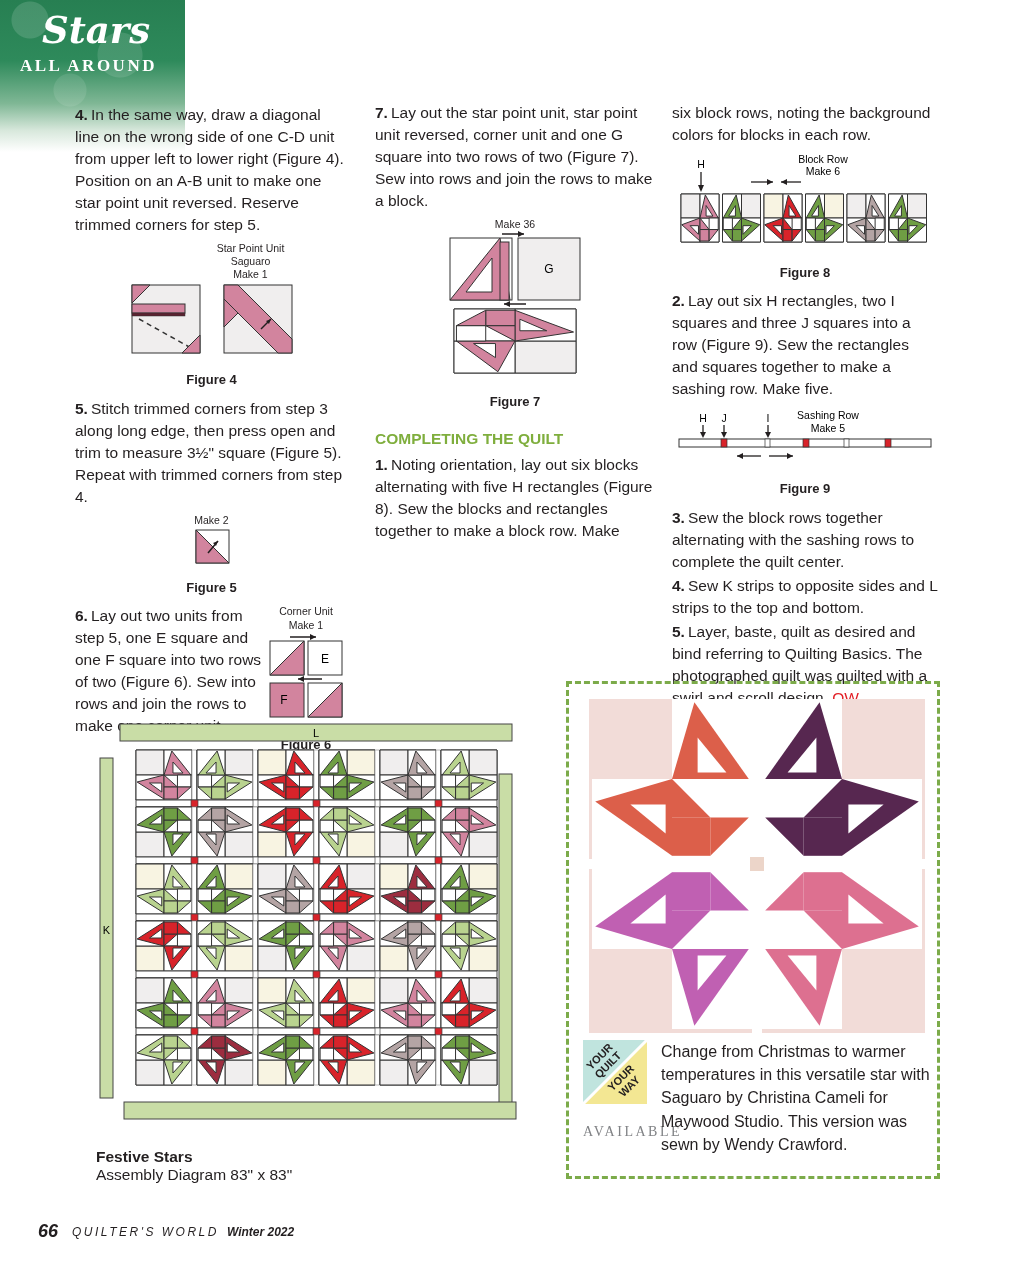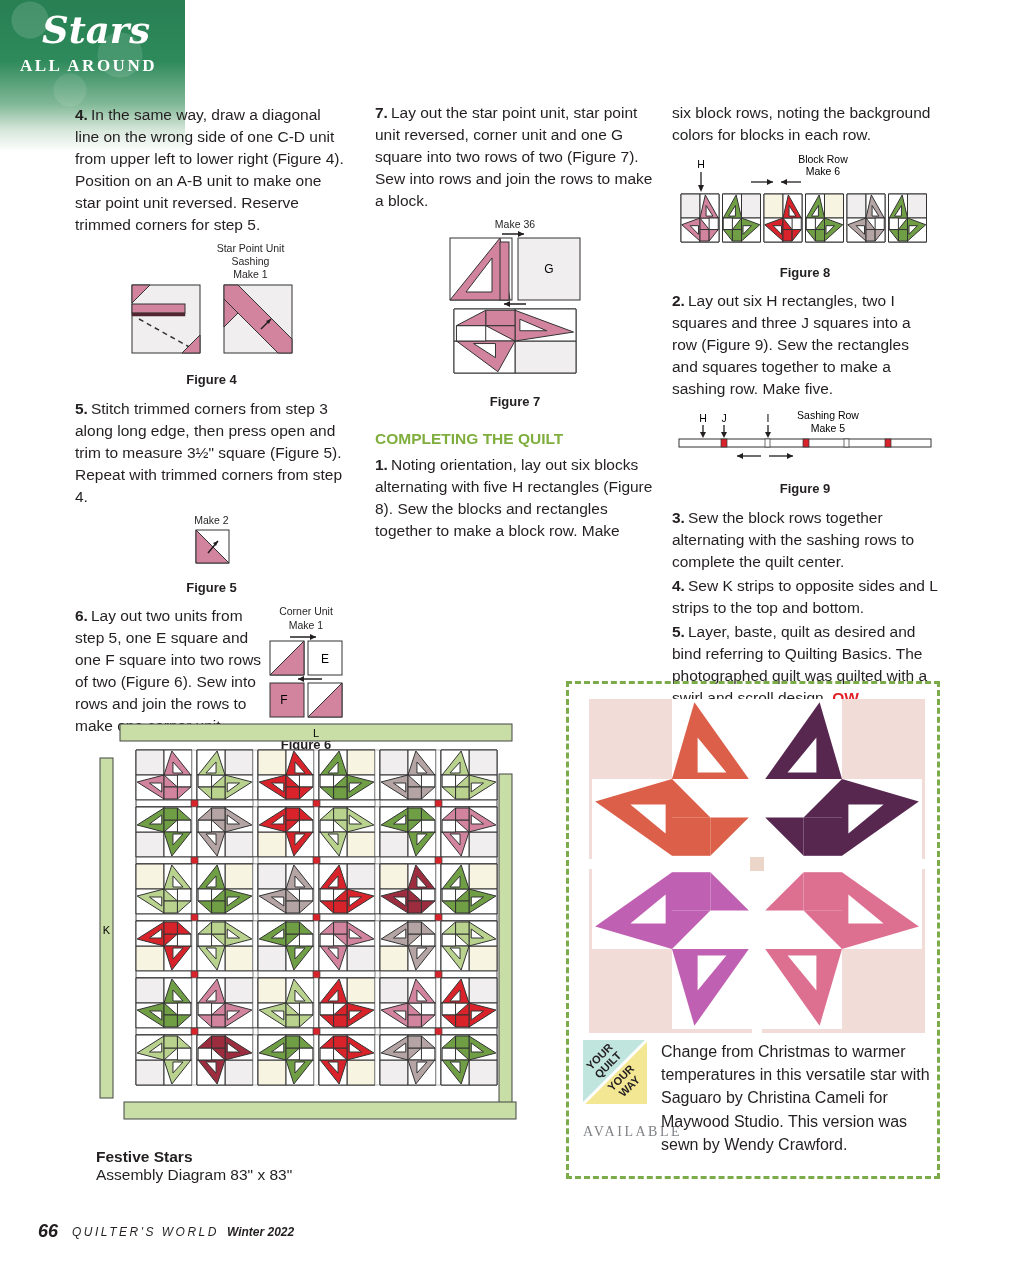--- a/index.html
+++ b/index.html
@@ -20,21 +20,21 @@
   .col{position:absolute;font-size:15.5px;line-height:1.42;}
   #col1{left:75px;top:104px;width:273px;}
   #col2{left:375px;top:102px;width:280px;}
   #col3{left:672px;top:102px;width:266px;}
   .step{margin:0 0 2px 0;}
   .step .n{font-weight:bold;margin-right:3px;}
   .figwrap{text-align:center;margin:6px 0 8px 0;}
   .figlabel{font-size:10.5px;line-height:1.25;color:#231f20;}
   .figcaption{font-weight:bold;font-size:13px;margin-top:6px;}
   .sechead{color:#7fae3d;font-weight:bold;font-size:15.5px;margin:16px 0 4px 0;}
-  .qw{color:#e21f26;font-weight:bold;}
+  .qw{color:#e21f26;font-weight:normal;}
   .row6{display:flex;align-items:flex-start;}
   .row6 .txt{width:196px;}
   .row6 .fig{width:84px;text-align:center;}
   
   #assembly{position:absolute;left:96px;top:718px;}
   #assembly-caption{position:absolute;left:96px;top:1148px;width:422px;}
   #assembly-caption .t{font-weight:bold;font-size:15.5px;}
   #assembly-caption .s{font-size:15.5px;}
   
   #dashed-box{position:absolute;left:566px;top:681px;width:374px;height:498px;
@@ -59,21 +59,21 @@
   <div id="badge-stars">
     <div class="script">Stars</div>
     <div class="caps">ALL AROUND</div>
   </div>
 
   <div id="col1" class="col">
     <p class="step"><b class="n">4.</b><span>In the same way, draw a diagonal line on the wrong side of one C-D unit from upper left to lower right (Figure 4). Position on an A-B unit to make one star point unit reversed. Reserve trimmed corners for step 5.</span></p>
     <div class="figwrap">
       <div class="figlabel" style="margin-left:78px;">
         <div>Star Point Unit</div>
-        <div>Sashing</div>
+        <div>Saguaro</div>
         <div>Make 1</div>
       </div>
       <svg width="170" height="78">
         <rect x="5" y="4" width="68" height="68" fill="var(--blockbg)" stroke="#333"></rect>
         <polygon points="5,4 23,4 5,22" fill="var(--pink)" stroke="#333"></polygon>
         <rect x="5" y="23" width="53" height="9" fill="var(--pink)" stroke="#333"></rect>
         <rect x="5" y="32" width="53" height="3" fill="#5b2230" stroke="#333" stroke-width="0.5"></rect>
         <line x1="12" y1="38" x2="66" y2="68" stroke="#333" stroke-width="1.5" stroke-dasharray="5,4"></line>
         <polygon points="73,54 73,72 55,72" fill="var(--pink)" stroke="#333"></polygon>
         <rect x="97" y="4" width="68" height="68" fill="var(--blockbg)" stroke="#333"></rect>

